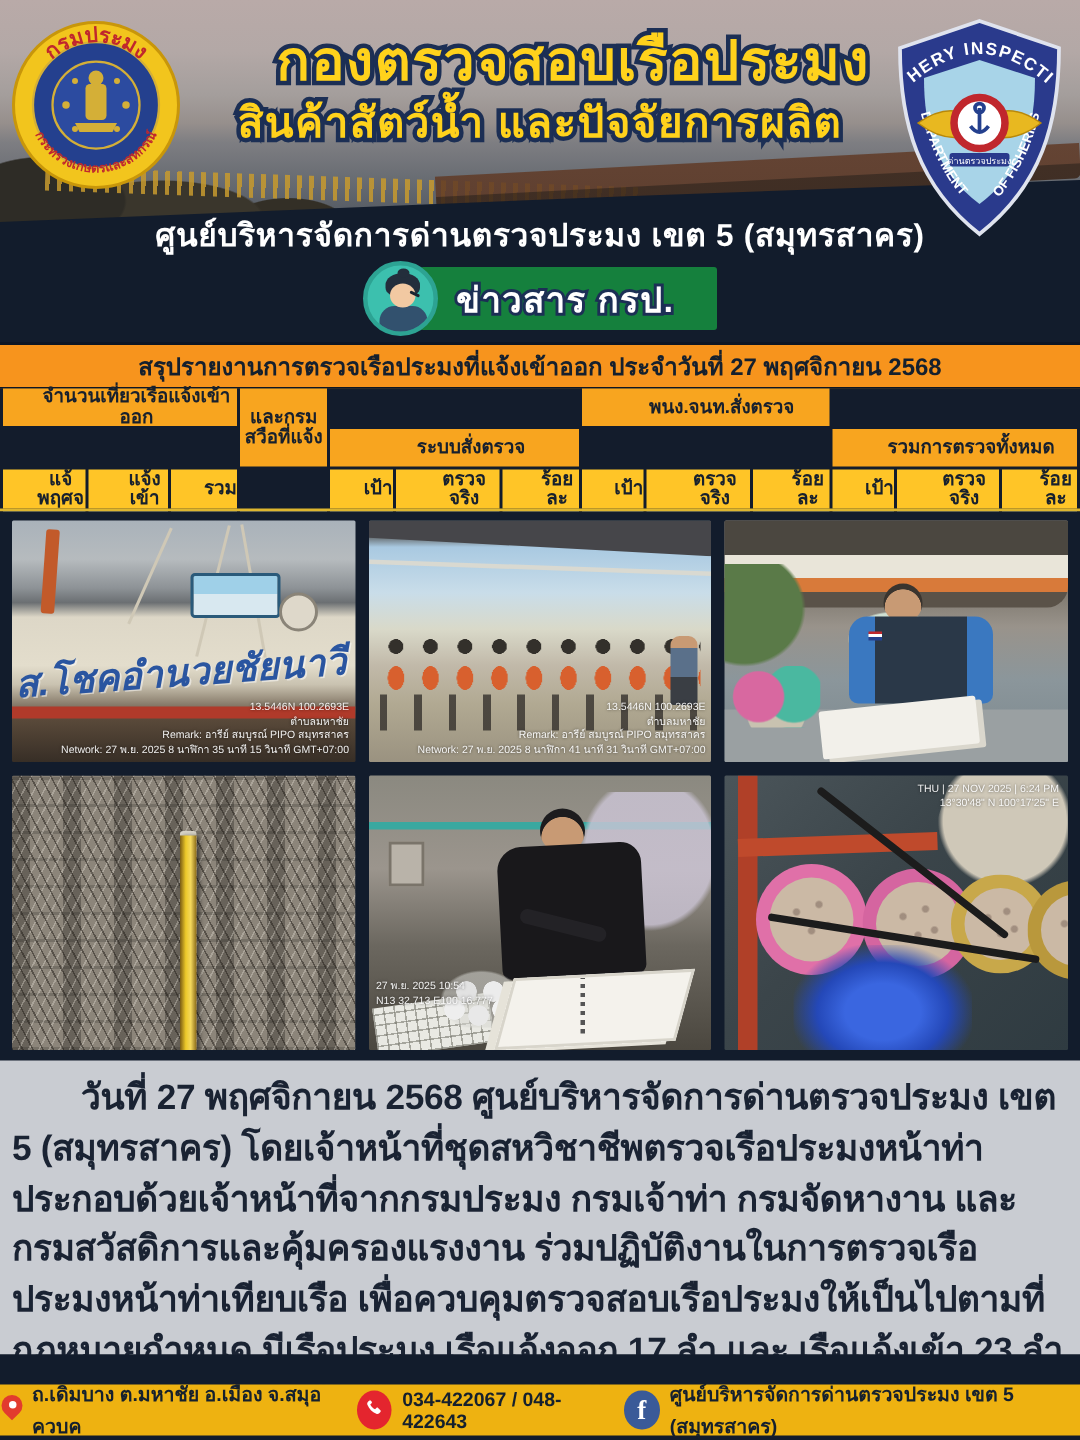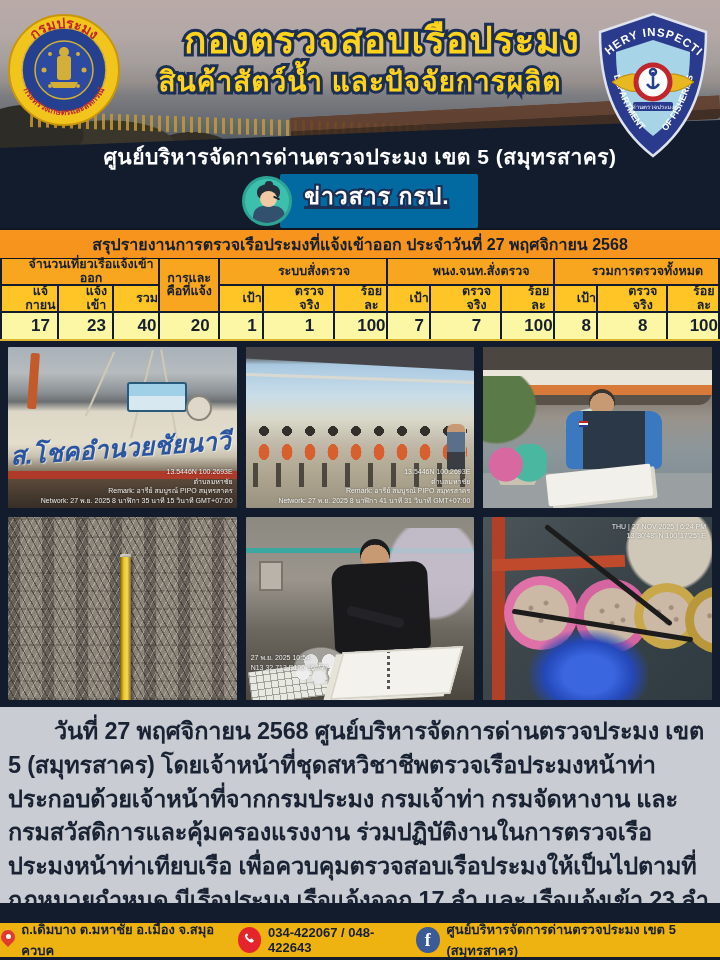--- a/index.html
+++ b/index.html
@@ -52,24 +52,24 @@
   .avatar .hair { position:absolute; left:12px; top:5px; width:23px; height:16px;
     border-radius:50% 50% 40% 40%; background:#232e3c; }
   .avatar .face { position:absolute; left:15px; top:12px; width:17px; height:16px;
     border-radius:50%; background:#f2c9a2; }
   .avatar .bun  { position:absolute; left:20px; top:2px; width:8px; height:6px;
     border-radius:50%; background:#232e3c; }
   .avatar .torso { position:absolute; left:8px; top:27px; width:32px; height:20px;
     border-radius:10px 10px 0 0; background:#32516e; }
   .avatar .mic { position:absolute; left:28px; top:18px; width:7px; height:2px;
     background:#1b2430; border-radius:2px; transform:rotate(25deg); }
-  .badge-label { margin-left:-12px; background:#0369a1; color:#fff; font-weight:bold;
-    font-size:23px; padding:4px 28px 14px 24px; border-radius:2px;
+  .badge-label { margin-left:-12px; background:#15803d; color:#fff; font-weight:bold;
+    font-size:23px; padding:4px 28px 2px 24px; border-radius:2px;
     -webkit-text-stroke:4px #1c2f55; paint-order:stroke fill;
-    text-shadow:0 1px 0 #1c2f55; letter-spacing:1px;text-decoration:underline; }
+    text-shadow:0 1px 0 #1c2f55; letter-spacing:1px; }
 
   
   .summary-bar { position:absolute; left:0; top:228px; width:720px; height:31px;
     background:#f7941d; display:flex; align-items:center; justify-content:center;
     border-top:2px solid #0e1624; border-bottom:1px solid #0e1624; }
   .summary-bar span { color:#15202e; font-weight:bold; font-size:16px; }
 
   
   .stats-table { position:absolute; left:0; top:259px; width:720px; height:82px;
     background:#131c2c; display:grid; padding:0 2px 2px 2px; gap:2px;
@@ -329,26 +329,26 @@
       </div>
     </div>
   </div>
 
   <div class="summary-bar">
     <span>สรุปรายงานการตรวจเรือประมงที่แจ้งเข้าออก  ประจำวันที่ 27 พฤศจิกายน 2568</span>
   </div>
 
   <div class="stats-table">
     <div class="cell group g1">จำนวนเที่ยวเรือแจ้งเข้าออก</div>
-    <div class="cell g2">การและคือที่แจ้ง</div>
+    <div class="cell g2">และกรมสวือที่แจ้ง</div>
+    <div class="cell group g4">พนง.จนท.สั่งตรวจ</div>
     <div class="cell group g3">ระบบสั่งตรวจ</div>
-    <div class="cell group g4">พนง.จนท.สั่งตรวจ</div>
     <div class="cell group g5">รวมการตรวจทั้งหมด</div>
 
-    <div class="cell sub" style="grid-column:1">แจ้กายน</div>
+    <div class="cell sub" style="grid-column:1">แจ้พฤศจ</div>
     <div class="cell sub" style="grid-column:2">แจ้งเข้า</div>
     <div class="cell sub" style="grid-column:3">รวม</div>
     <div class="cell sub" style="grid-column:5">เป้า</div>
     <div class="cell sub" style="grid-column:6">ตรวจจริง</div>
     <div class="cell sub" style="grid-column:7">ร้อยละ</div>
     <div class="cell sub" style="grid-column:8">เป้า</div>
     <div class="cell sub" style="grid-column:9">ตรวจจริง</div>
     <div class="cell sub" style="grid-column:10">ร้อยละ</div>
     <div class="cell sub" style="grid-column:11">เป้า</div>
     <div class="cell sub" style="grid-column:12">ตรวจจริง</div>

